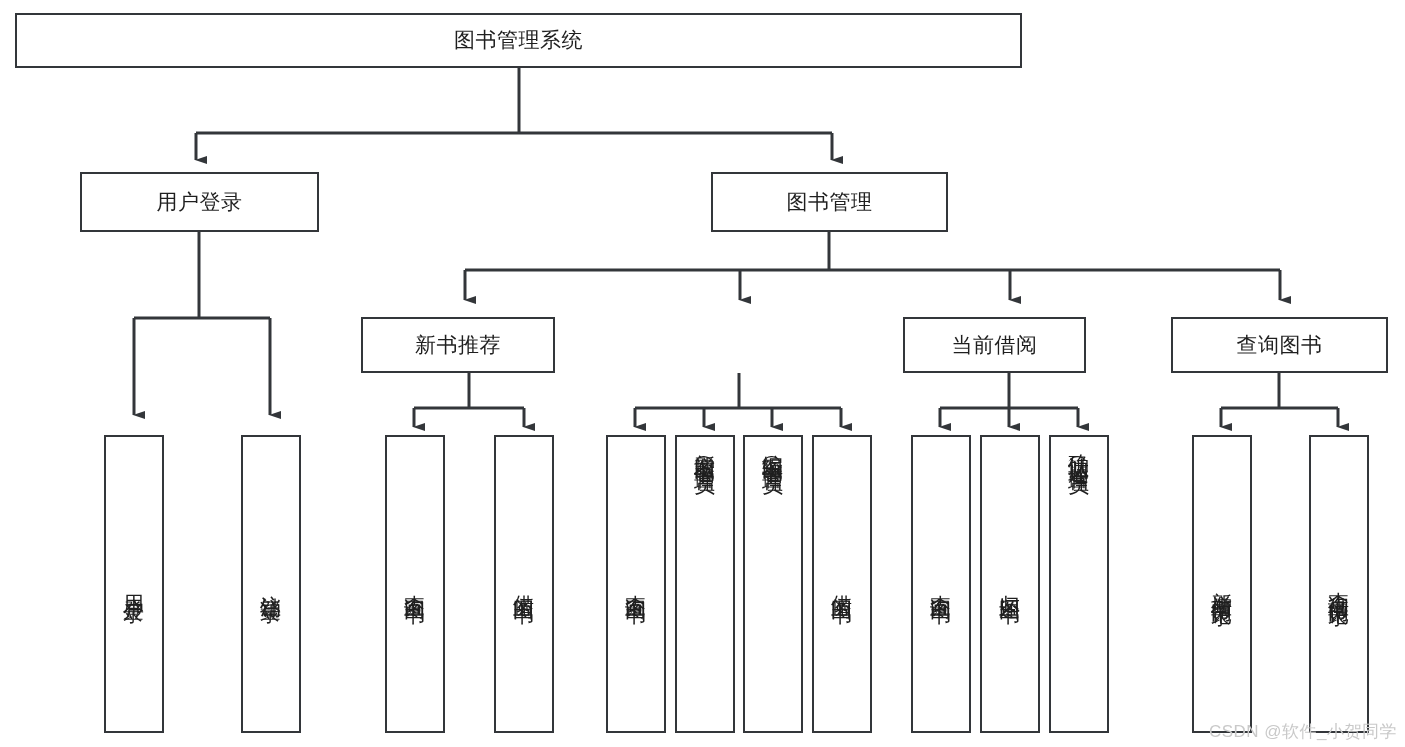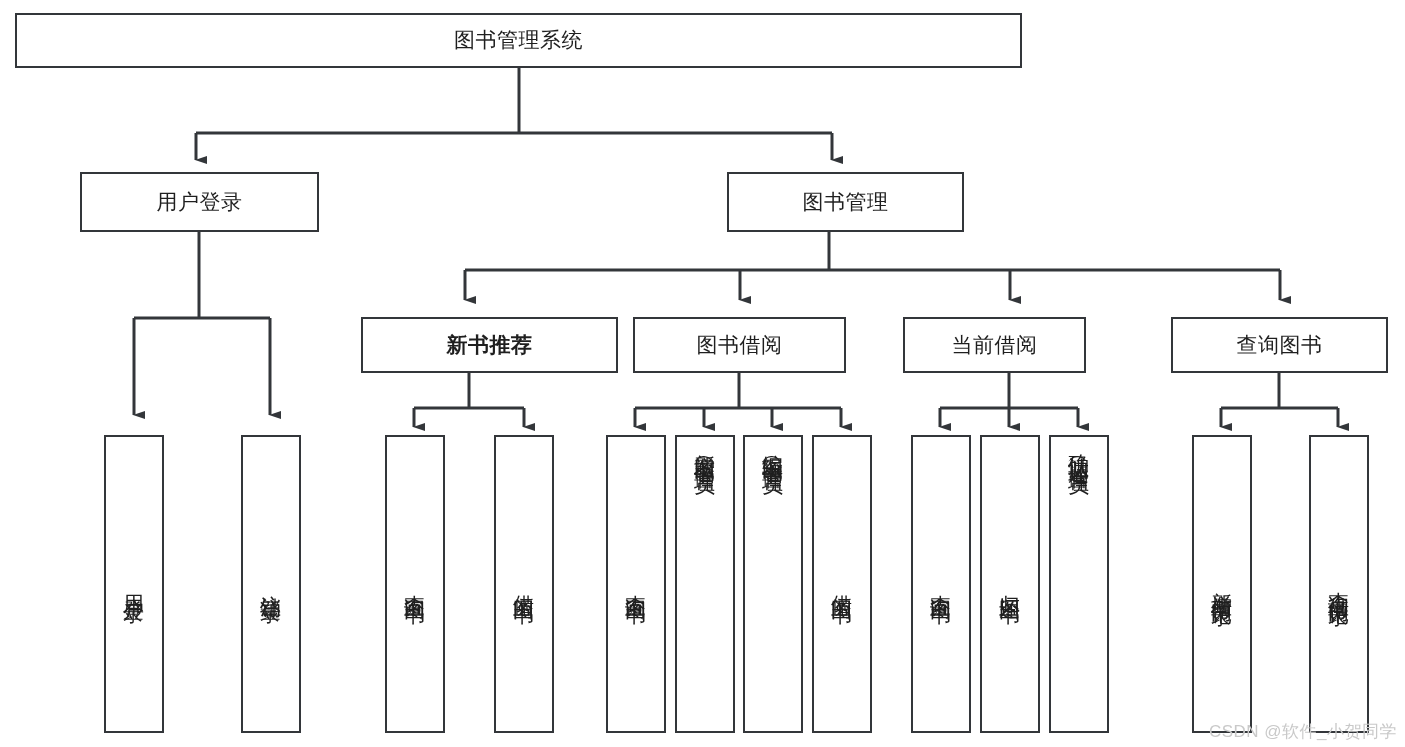--- a/index.html
+++ b/index.html
@@ -126,29 +126,26 @@
     </g>
   </svg>
 
   <div class="node" style="left:15px; top:13px; width:1007px; height:55px;">
     <span class="label">图书管理系统</span>
   </div>
 
   <div class="node" style="left:80px; top:172px; width:239px; height:60px;">
     <span class="label">用户登录</span>
   </div>
-  <div class="node" style="left:711px; top:172px; width:237px; height:60px;margin-left:16px;">
+  <div class="node" style="left:711px; top:172px; width:237px; height:60px;">
     <span class="label">图书管理</span>
   </div>
 
-  <div class="node" style="left:361px; top:317px; width:257px; height:56px;font-weight:bold;">
+  <div class="node" style="left:361px; top:317px; width:194px; height:56px;">
     <span class="label">新书推荐</span>
-  </div>
-  <div class="node" style="left:633px; top:317px; width:213px; height:56px;">
-    <span class="label">图书借阅</span>
   </div>
   <div class="node" style="left:903px; top:317px; width:183px; height:56px;">
     <span class="label">当前借阅</span>
   </div>
   <div class="node" style="left:1171px; top:317px; width:217px; height:56px;">
     <span class="label">查询图书</span>
   </div>
 
   <div class="node vertical centered" style="left:104px; top:435px; width:60px; height:298px;">
     <span class="label">用户登录</span>

